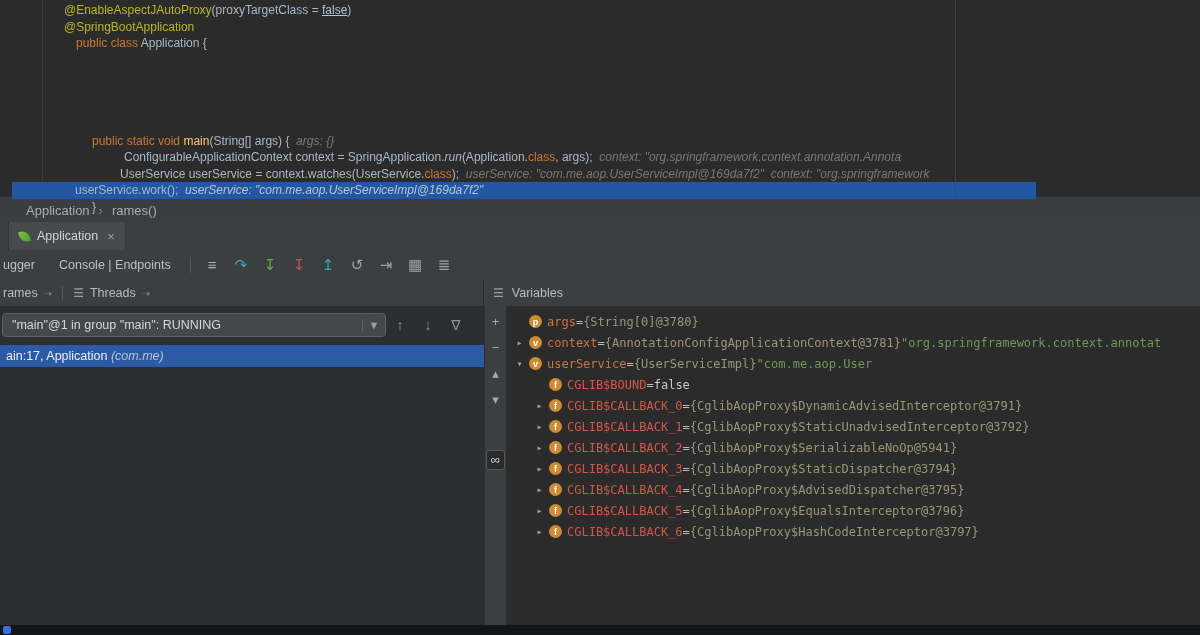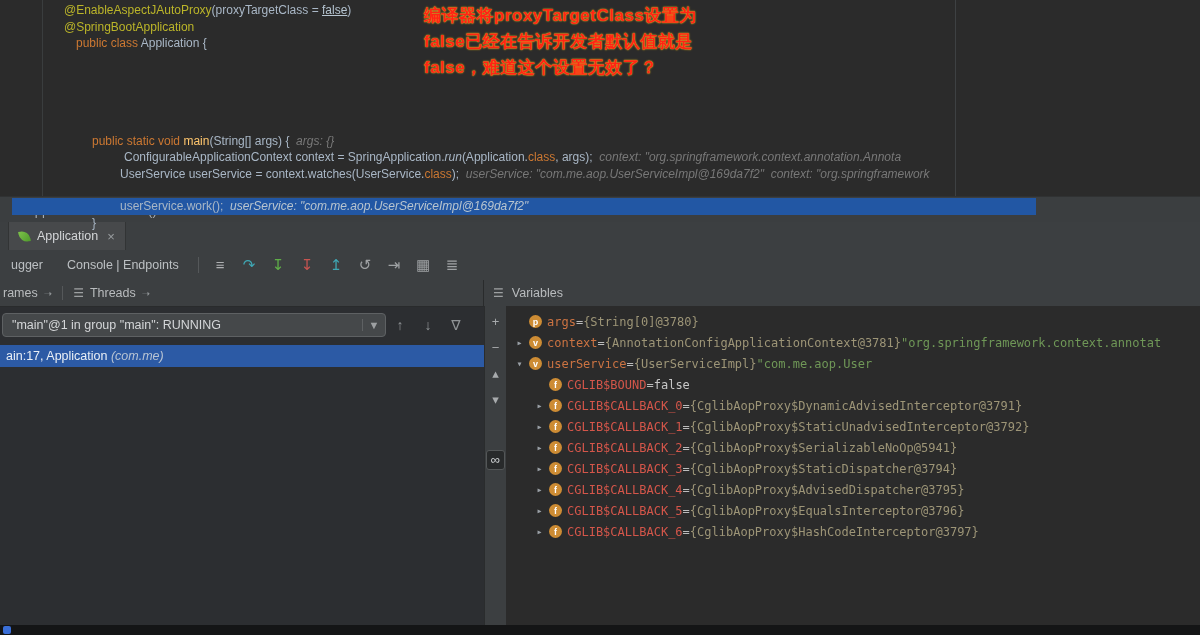--- a/index.html
+++ b/index.html
@@ -40,21 +40,21 @@
               color:#d3d5d7;font-size:12.5px;}
   .leaf{width:11px;height:11px;background:linear-gradient(135deg,#7dc24a,#4f9a2c);
         border-radius:0 80% 0 80%;transform:rotate(-10deg);display:inline-block;}
   .tab-close{color:#9a9ea1;font-size:13px;margin-left:2px;cursor:default;}
 
   
   .debugbar{position:absolute;top:250px;left:0;right:0;height:30px;background:#3c3f41;
             border-bottom:1px solid #2c2e2f;display:flex;align-items:center;
             color:#bcc0c3;font-size:12.5px;}
   .dtab{padding:0 12px;}
-  .dtab:first-child{padding-left:11px;}
+  .dtab:first-child{padding-left:3px;}
   .vdiv{width:1px;height:16px;background:#55585a;margin:0 7px;}
   .ticons{display:flex;align-items:center;}
   .tbicon{width:29px;text-align:center;font-size:15px;line-height:28px;}
 
   
   .frames{position:absolute;top:280px;left:0;width:484px;bottom:10px;background:#2c2e31;}
   .frames-header{height:26px;background:#3c3f41;border-bottom:1px solid #292b2c;
                  border-right:1px solid #292b2c;display:flex;align-items:center;gap:6px;
                  color:#b9bcbe;font-size:12.5px;padding-left:3px;}
   .small-arrow{font-size:10px;color:#8f9396;}
@@ -116,26 +116,25 @@
     <div class="guide"></div>
     <div class="code-lines" id="editor-code">
         <div class="code-line" style="padding-left: 52px;"><span class="seg-ann">@EnableAspectJAutoProxy</span><span class="seg-pln">(</span><span class="seg-pln">proxyTargetClass</span><span class="seg-pln"> = </span><span class="seg-lnk">false</span><span class="seg-pln">)</span></div>
         <div class="code-line" style="padding-left: 52px;"><span class="seg-ann">@SpringBootApplication</span></div>
         <div class="code-line" style="padding-left: 64px;"><span class="seg-kw">public class </span><span class="seg-pln">Application {</span></div>
         <div class="code-line" style="padding-left: 52px;"></div>
         <div class="code-line" style="padding-left: 52px;"></div>
         <div class="code-line" style="padding-left: 80px; margin-top: 48px;"><span class="seg-kw">public static void </span><span class="seg-mth">main</span><span class="seg-pln">(String[] args) { </span><span class="seg-hint"> args: {}</span></div>
         <div class="code-line" style="padding-left: 112px;"><span class="seg-pln">ConfigurableApplicationContext context = SpringApplication.</span><span class="seg-itl">run</span><span class="seg-pln">(Application.</span><span class="seg-kw">class</span><span class="seg-pln">, args); </span><span class="seg-hint"> context: "org.springframework.context.annotation.Annota</span></div>
         <div class="code-line" style="padding-left: 108px;"><span class="seg-pln">UserService userService = context.watches(UserService.</span><span class="seg-kw">class</span><span class="seg-pln">); </span><span class="seg-hint"> userService: "com.me.aop.UserServiceImpl@169da7f2" </span><span class="seg-hint"> context: "org.springframework</span></div>
-        <div class="code-line exec" style="padding-left: 108px; margin-top: 16px;"><span class="seg-pln">userService.work(); </span><span class="seg-hintsel"> userService: "com.me.aop.UserServiceImpl@169da7f2"</span></div>
+        <div class="code-line exec" style="padding-left: 63px;"><span class="seg-pln">userService.work(); </span><span class="seg-hintsel"> userService: "com.me.aop.UserServiceImpl@169da7f2"</span></div>
         <div class="code-line" style="padding-left: 80px;"><span class="seg-pln">}</span></div>
         <div class="code-line" style="padding-left: 52px;"></div>
         <div class="code-line" style="padding-left: 52px;"></div>
       </div>
-    <div class="note" id="note"><div>编译器将proxyTargetClass设置为</div><div>false已经在告诉开发者默认值就是</div><div>false，难道这个设置无效了？</div></div>
   </div>
 
   <div class="breadcrumb">
     <span>Application</span>
     <span class="bc-sep">›</span>
     <span>rames()</span>
   </div>
 
   <div class="tabbar">
     <div class="tab-active">

